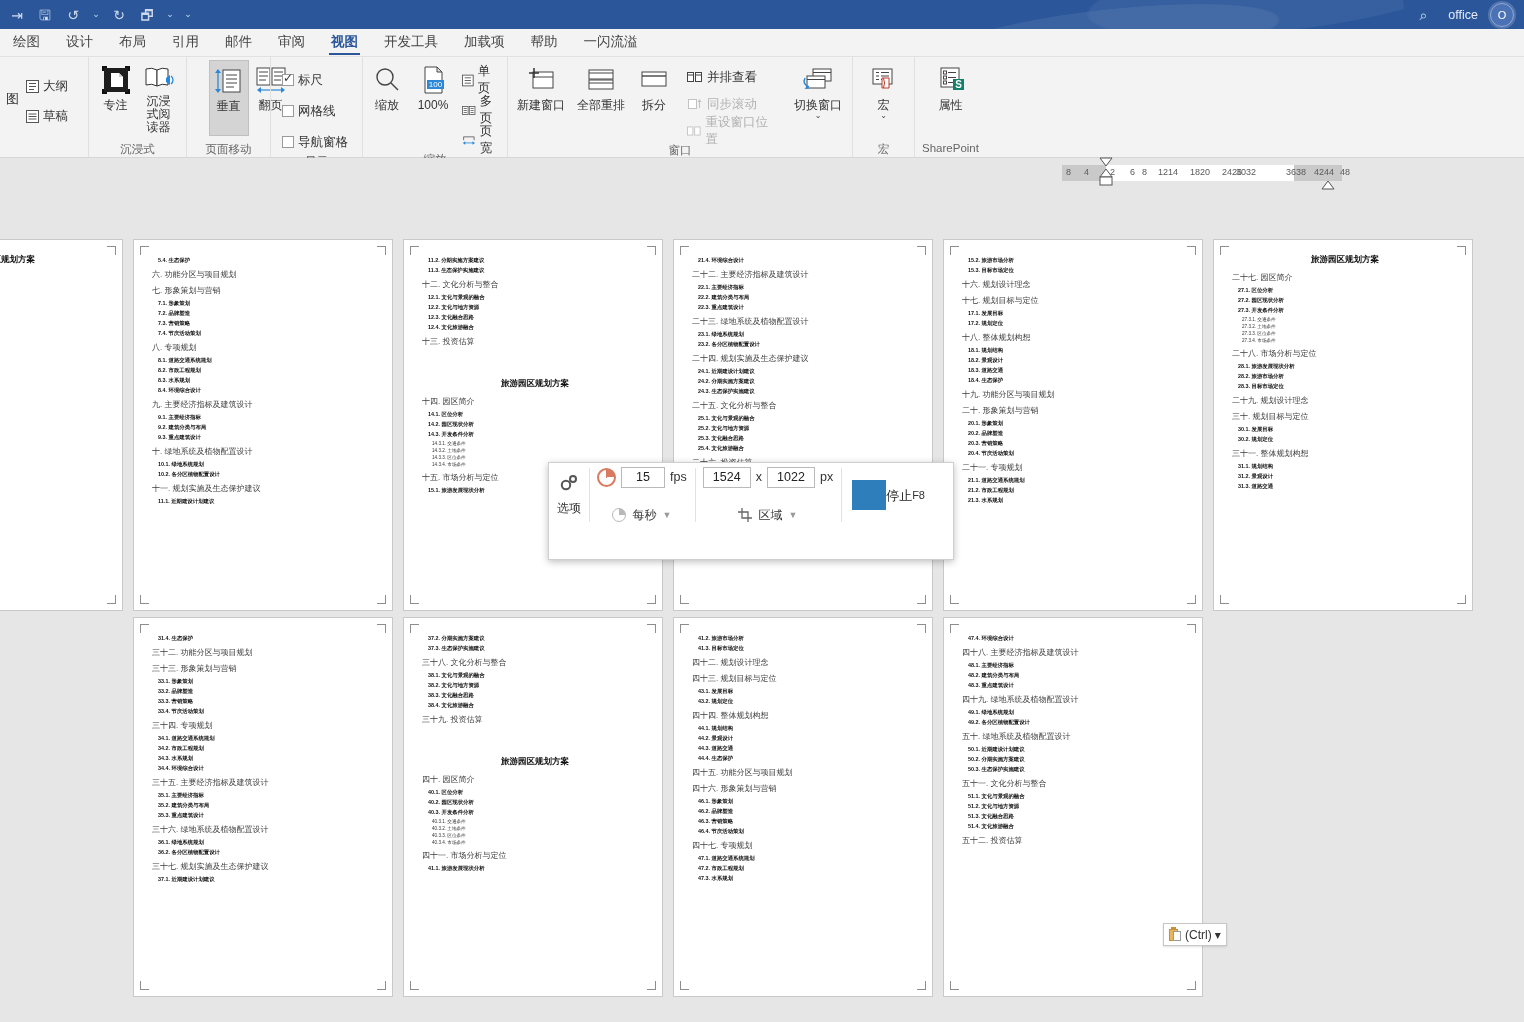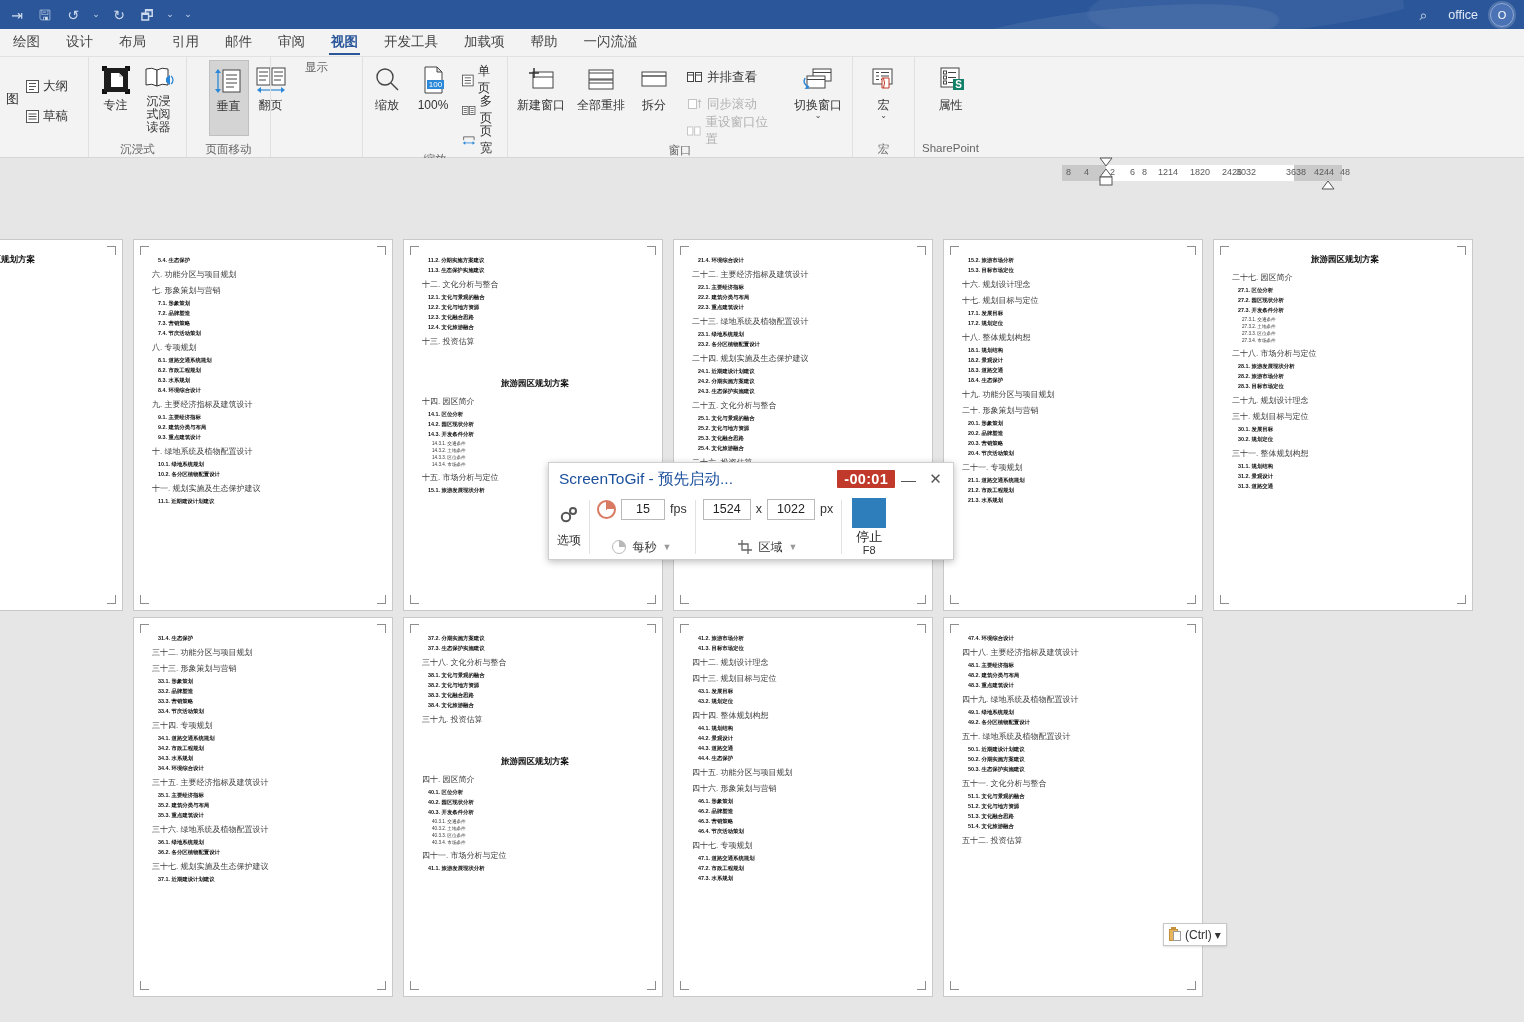--- a/index.html
+++ b/index.html
@@ -155,21 +155,21 @@
   .dd-caret { color:#9a9a9a; font-size:9px; }
   .pie {
     width:19px; height:19px; border-radius:50%;
     background:conic-gradient(#d97a62 0 25%, #fff 25% 100%);
     border:2px solid #d97a62;
   }
   .pie.small {
     width:14px; height:14px; border:1.5px solid #b8b8b8;
     background:conic-gradient(#b8b8b8 0 25%, #fff 25% 100%);
   }
-  #stg-stop { display:flex; flex-direction:column; align-items:center; justify-content:center; padding:0 11px;}
+  #stg-stop { display:flex; flex-direction:row; align-items:center; justify-content:center; padding:0 11px;}
   #stg-stop .sq { width:34px; height:30px; background:#2e7ebb; }
   #stg-stop .lb { font-size:13px; color:#222; margin-top:2px; line-height:14px;}
   #stg-stop .key { font-size:11px; color:#333; line-height:12px;}
 
   
   #paste {
     position:absolute; left:1163px; top:923px; height:23px;
     background:#fff; border:1px solid #c7c7c7; display:flex; align-items:center;
     gap:3px; padding:0 5px; font-size:12px; color:#333; z-index:40;
     box-shadow:0 1px 2px rgba(0,0,0,.12);
@@ -312,20 +312,36 @@
               <path d="M30 25 l-4 -3 v6 z" fill="#2b88d8"></path>
           </svg>
         </div>
         <div class="cap">翻页</div>
       </div>
     </div>
     <div class="gcaption">页面移动</div>
   </div>
 
   <div class="rgroup" style="width:92px">
+    <div class="gbody">
+      <div class="colstack" style="gap:7px;padding-top:8px;padding-left:4px">
+        <div class="smallrow">
+          <span class="chk on"></span>
+          <span>标尺</span>
+        </div>
+        <div class="smallrow">
+          <span class="chk"></span>
+          <span>网格线</span>
+        </div>
+        <div class="smallrow">
+          <span class="chk"></span>
+          <span>导航窗格</span>
+        </div>
+      </div>
+    </div>
     <div class="gcaption">显示</div>
   </div>
 
   <div class="rgroup" style="width:145px">
     <div class="gbody">
       <div class="bigbtn">
         <div class="glyph">
           <svg width="28" height="28" viewBox="0 0 28 28">
             <circle cx="12" cy="11" r="8" fill="none" stroke="#444" stroke-width="1.4"></circle>
             <line x1="18" y1="17" x2="25" y2="24" stroke="#444" stroke-width="1.4"></line>
@@ -823,26 +839,20 @@
           <div class="ln h2">51.3. 文化融合思路</div>
           <div class="ln h2">51.4. 文化旅游融合</div>
           <div class="ln h1">五十二. 投资估算</div>
         </div>
       </div>
   </div>
 
 </div>
 
 <div id="stg">
-  <div id="stg-head">
-    <div id="stg-title">ScreenToGif - 预先启动...</div>
-    <div id="stg-timer">-00:01</div>
-    <div class="stg-wbtn">—</div>
-    <div class="stg-wbtn">✕</div>
-  </div>
   <div id="stg-body">
 
     <div class="stg-cell">
       <div class="stg-opt-icon">
         <svg width="22" height="20" viewBox="0 0 22 20">
           <circle cx="8" cy="12" r="4.2" fill="none" stroke="#555" stroke-width="2"></circle>
           <circle cx="15" cy="6" r="3" fill="none" stroke="#555" stroke-width="2"></circle>
         </svg>
       </div>
       <div class="stg-opt-lbl">选项</div>

